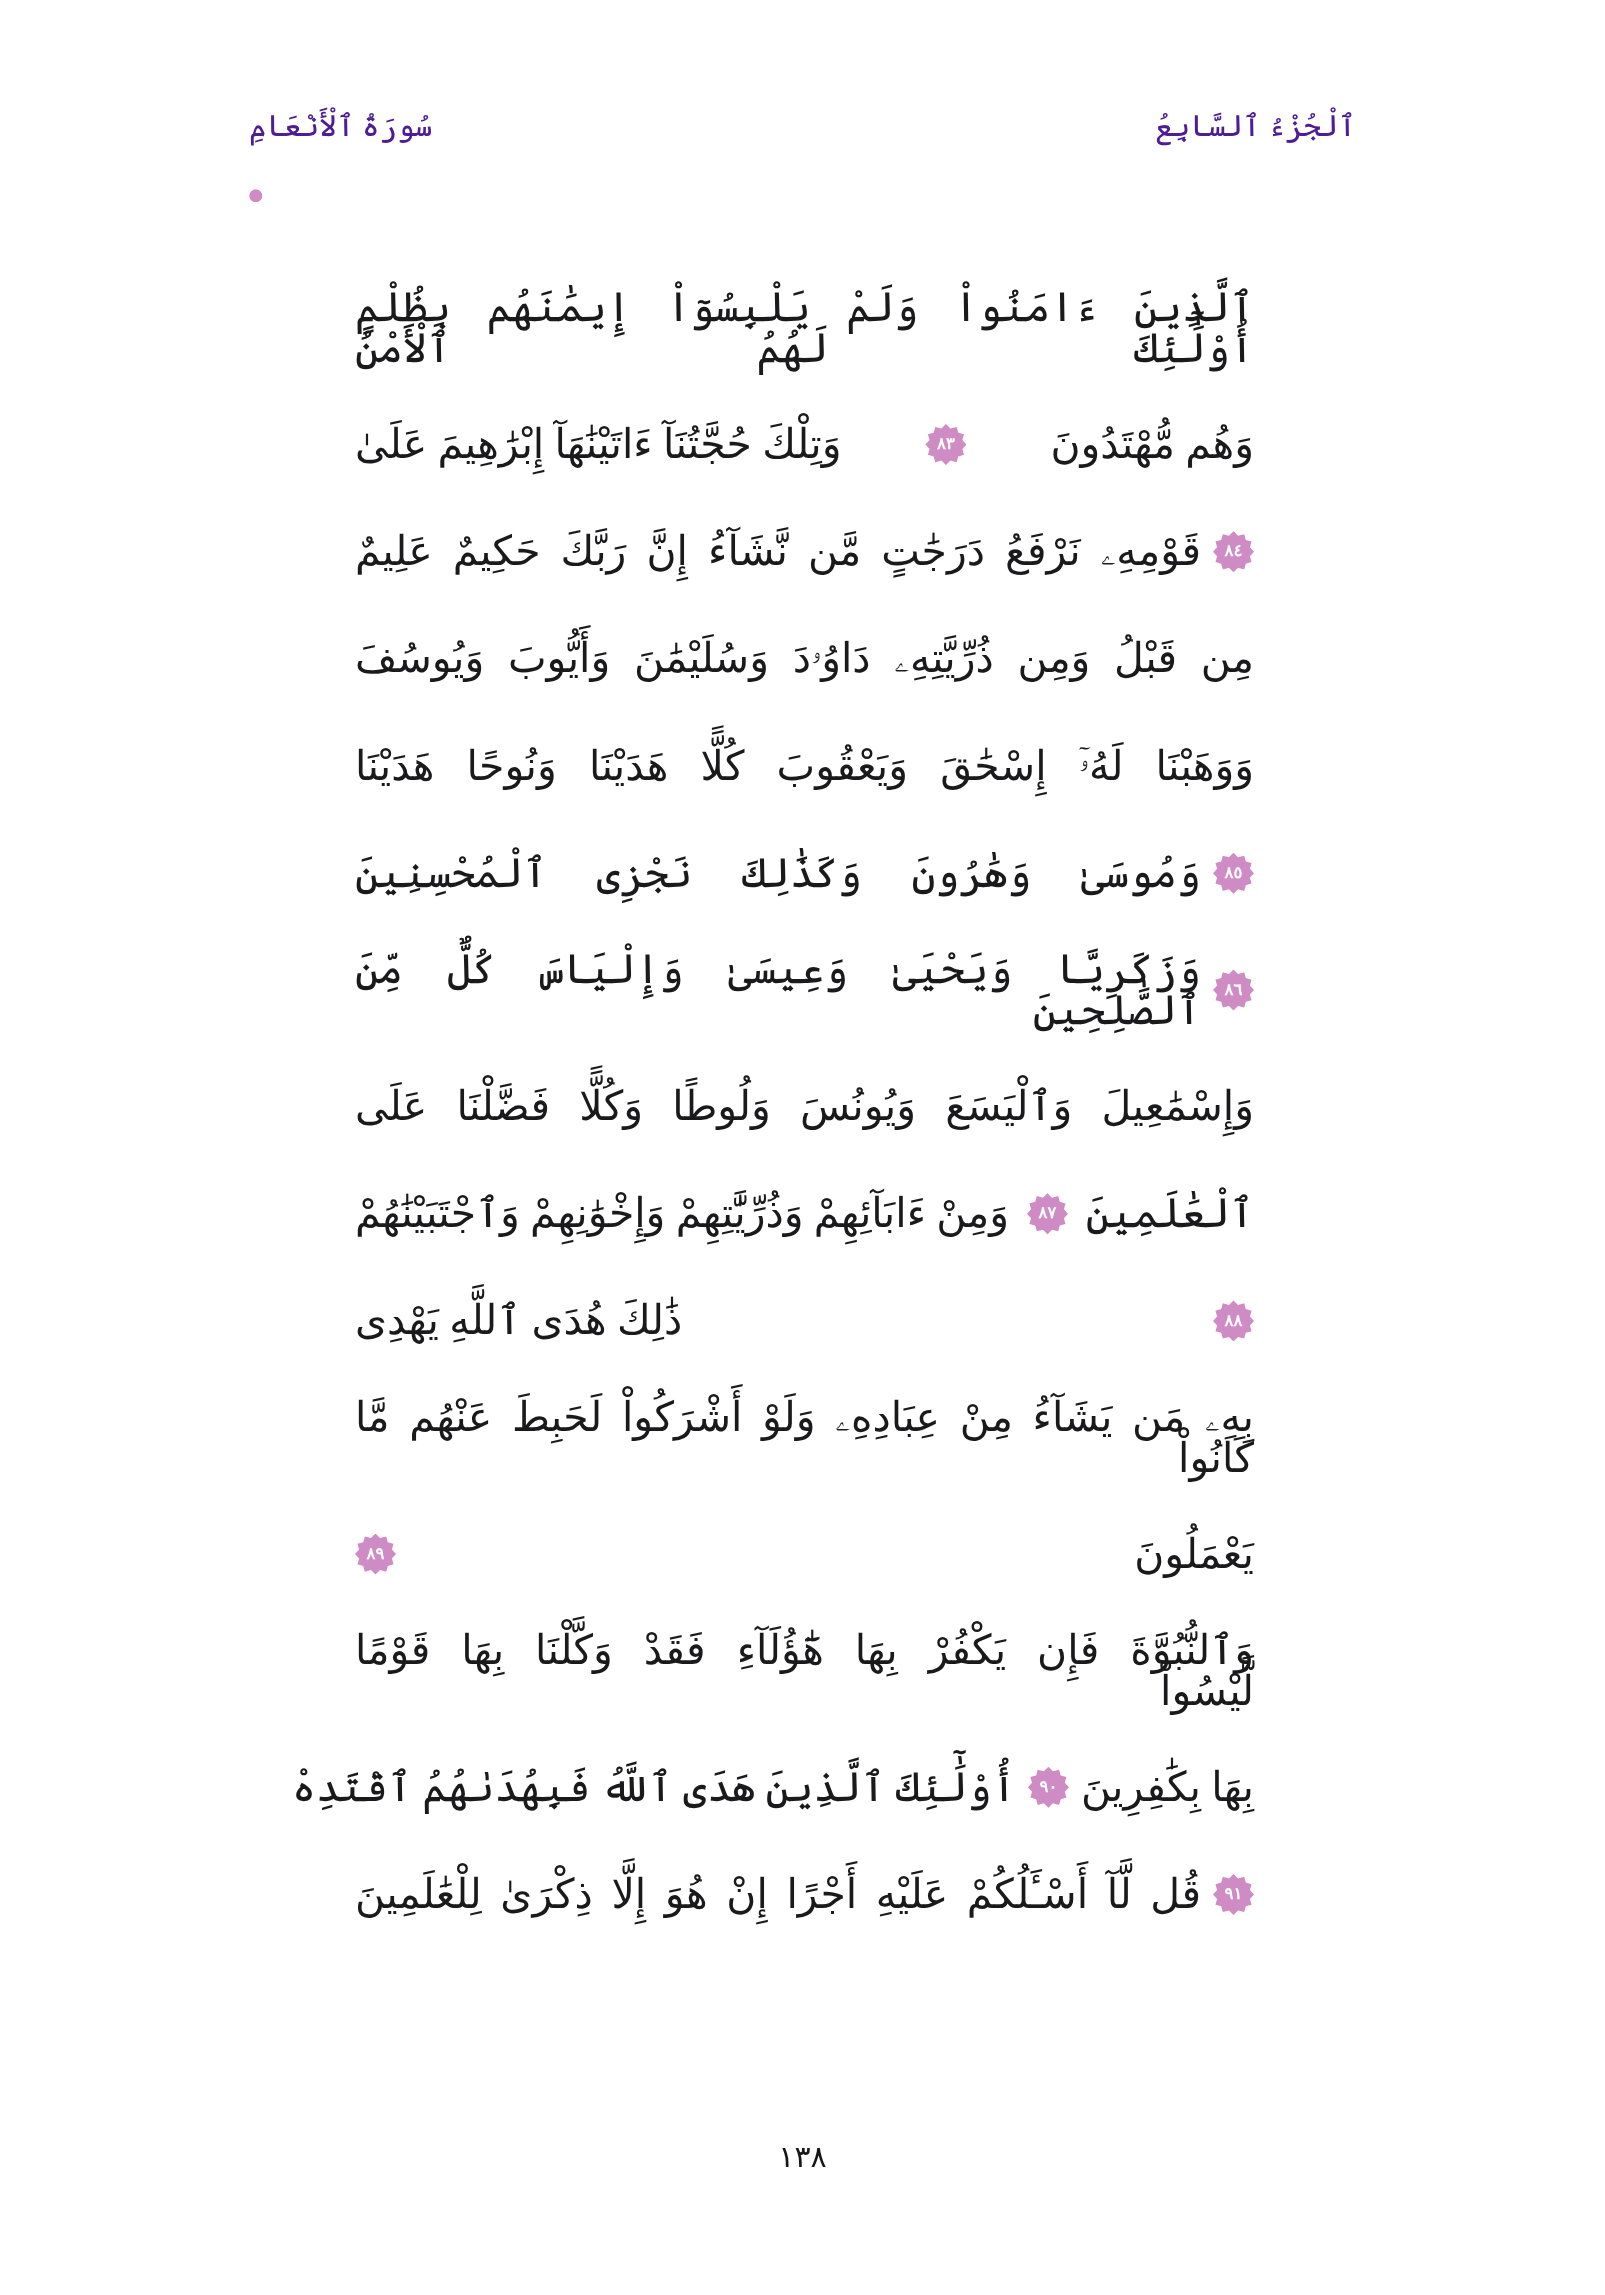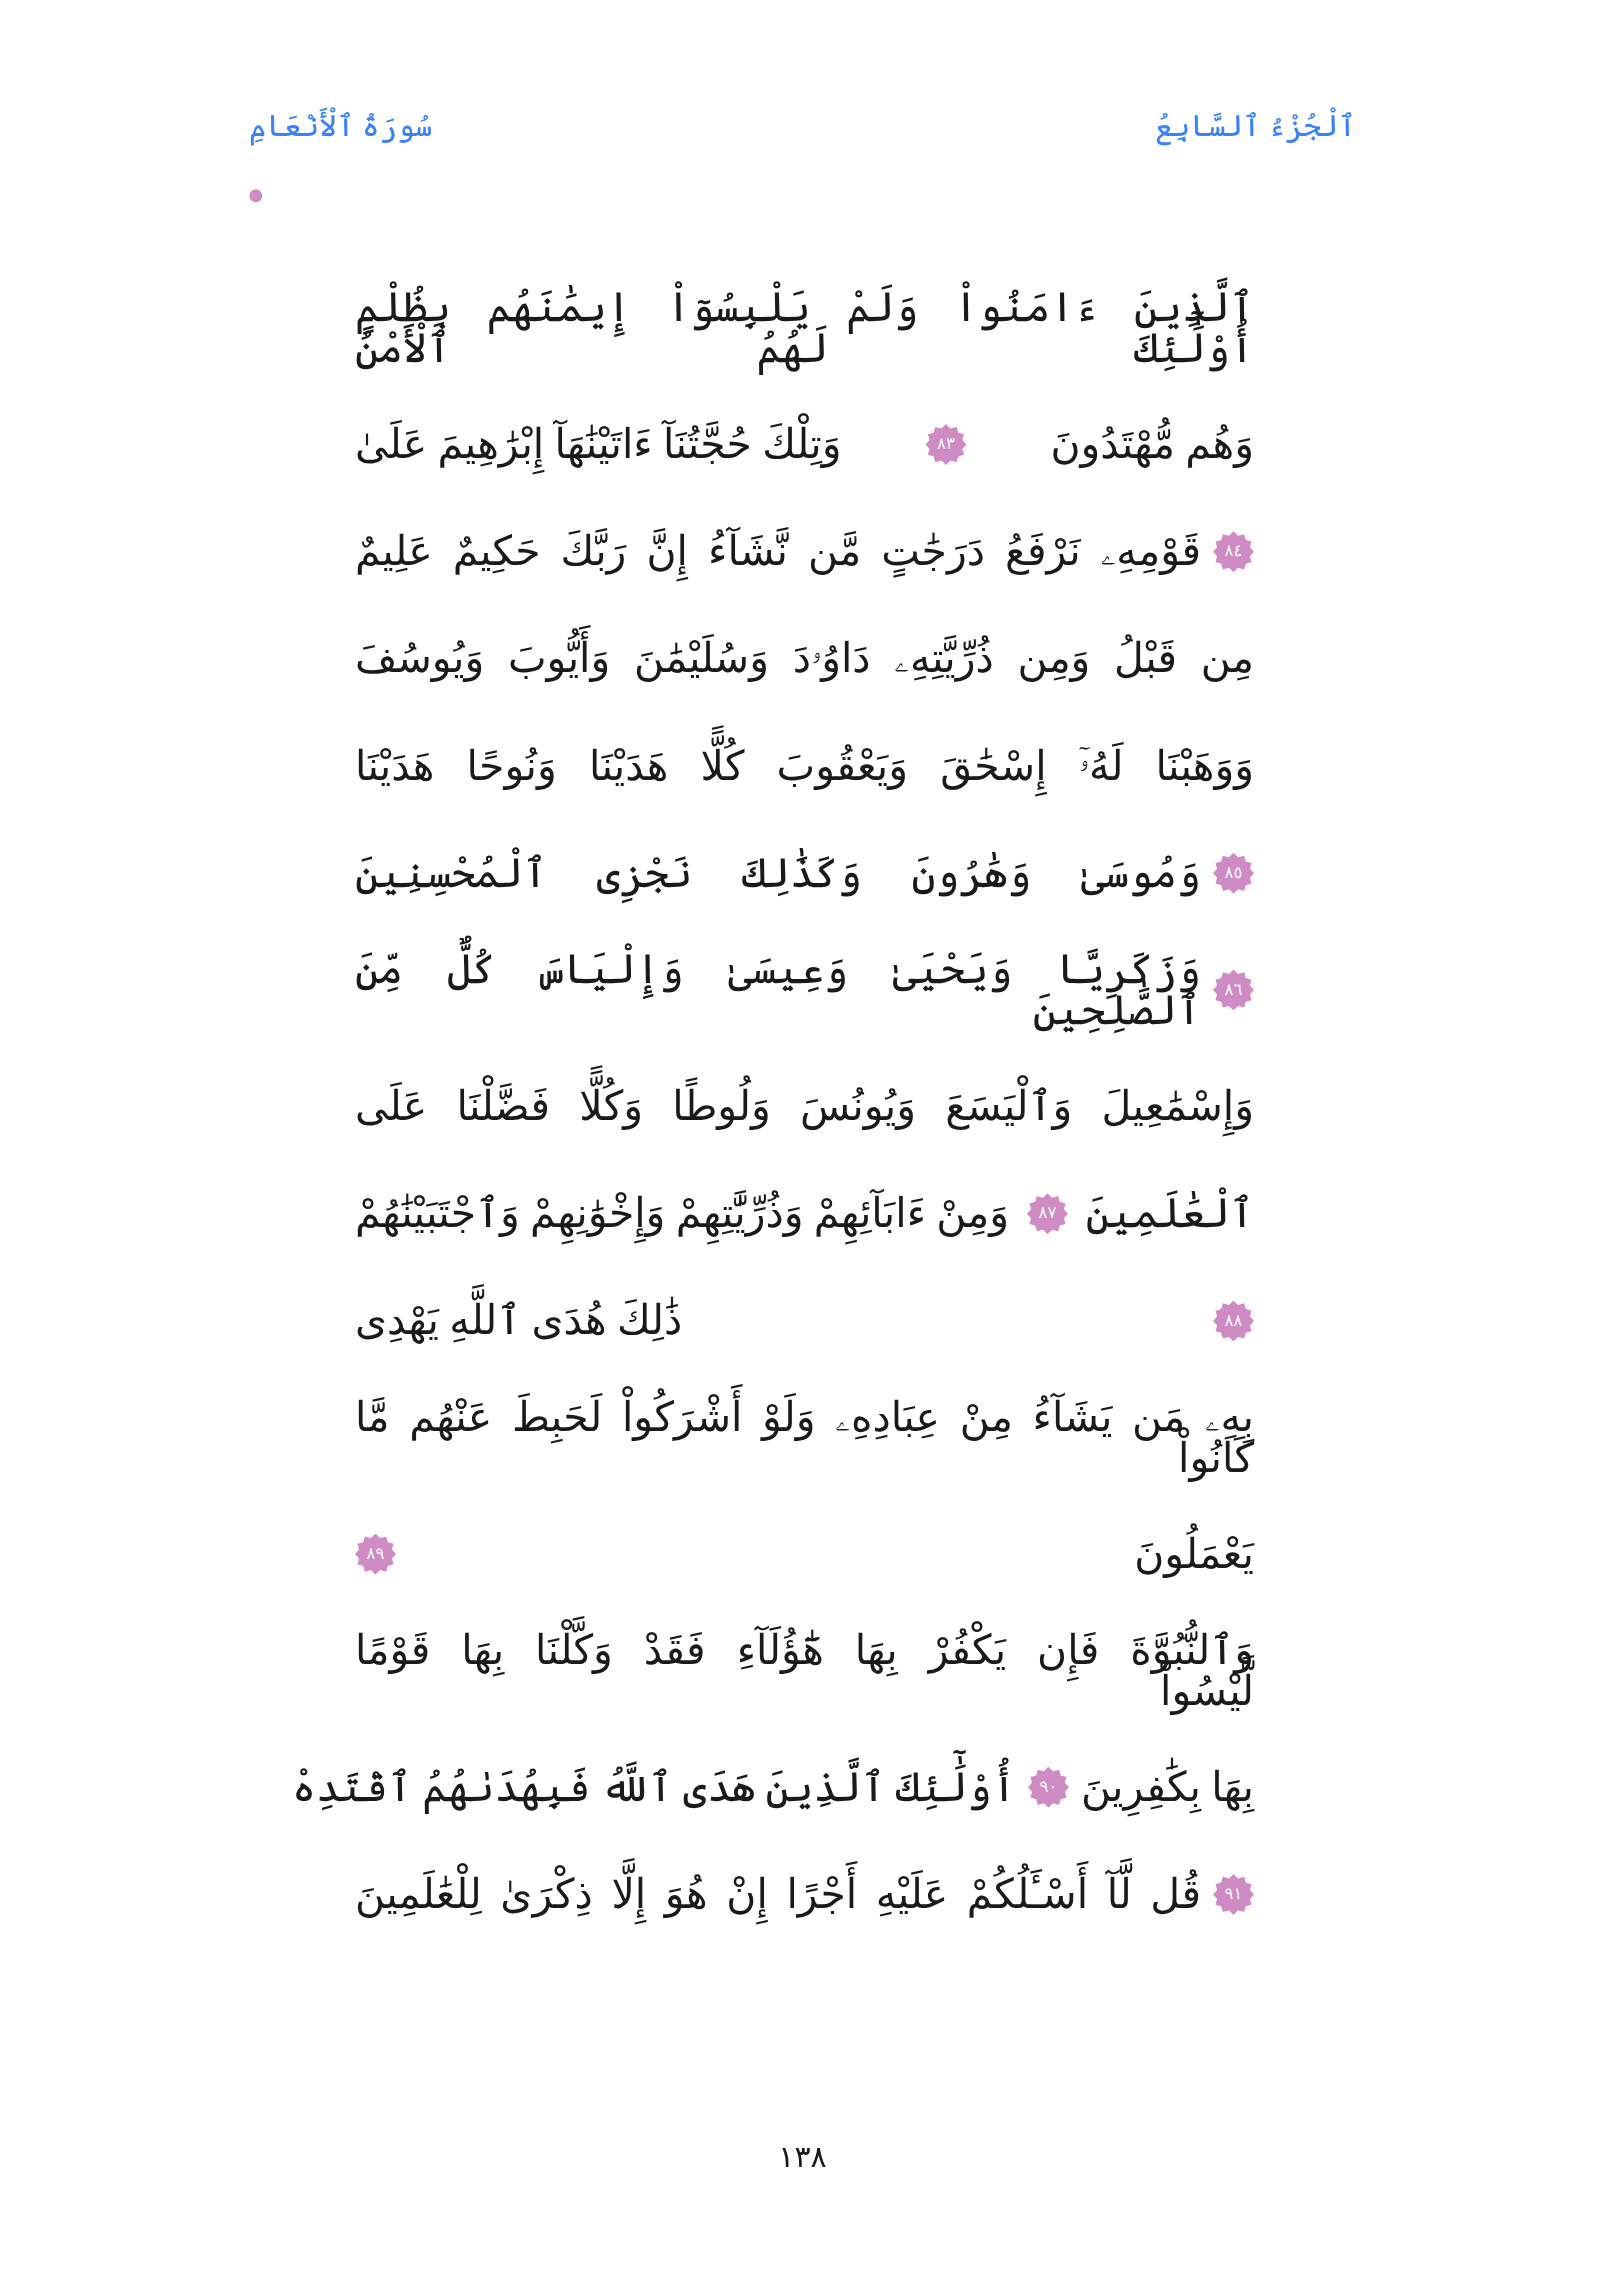--- a/index.html
+++ b/index.html
@@ -28,21 +28,21 @@
     left: 249px;
     right: 249px;
     height: 68px;
     display: flex;
     flex-direction: row-reverse;   
     justify-content: space-between;
     align-items: center;
   }
   .header-item {
     font-size: 30px;
-    color: #3b82f6;
+    color: #4c1d95;
     letter-spacing: 0;
     white-space: nowrap;
     font-family: "Liberation Serif", serif;
   }
 
   
   .frame-outer {
     position: absolute;
     top: 189px;
     left: 249px;
@@ -158,20 +158,21 @@
     color: #ffffff;
     font-size: 16.6px;
     font-family: "Liberation Sans", sans-serif;
     background: #cf8cc4;
     clip-path: polygon(
       50% 0%, 61% 11%, 76% 7%, 80% 21%, 94% 25%, 90% 39%,
       100% 50%, 90% 61%, 94% 75%, 80% 79%, 76% 93%, 61% 89%,
       50% 100%, 39% 89%, 24% 93%, 20% 79%, 6% 75%, 10% 61%,
       0% 50%, 10% 39%, 6% 25%, 20% 21%, 24% 7%, 39% 11%
     );
+    font-weight: bold;
   }
 
   
   .page-number {
     position: absolute;
     bottom: 121px;
     left: 0;
     right: 0;
     text-align: center;
     font-size: 30px;

